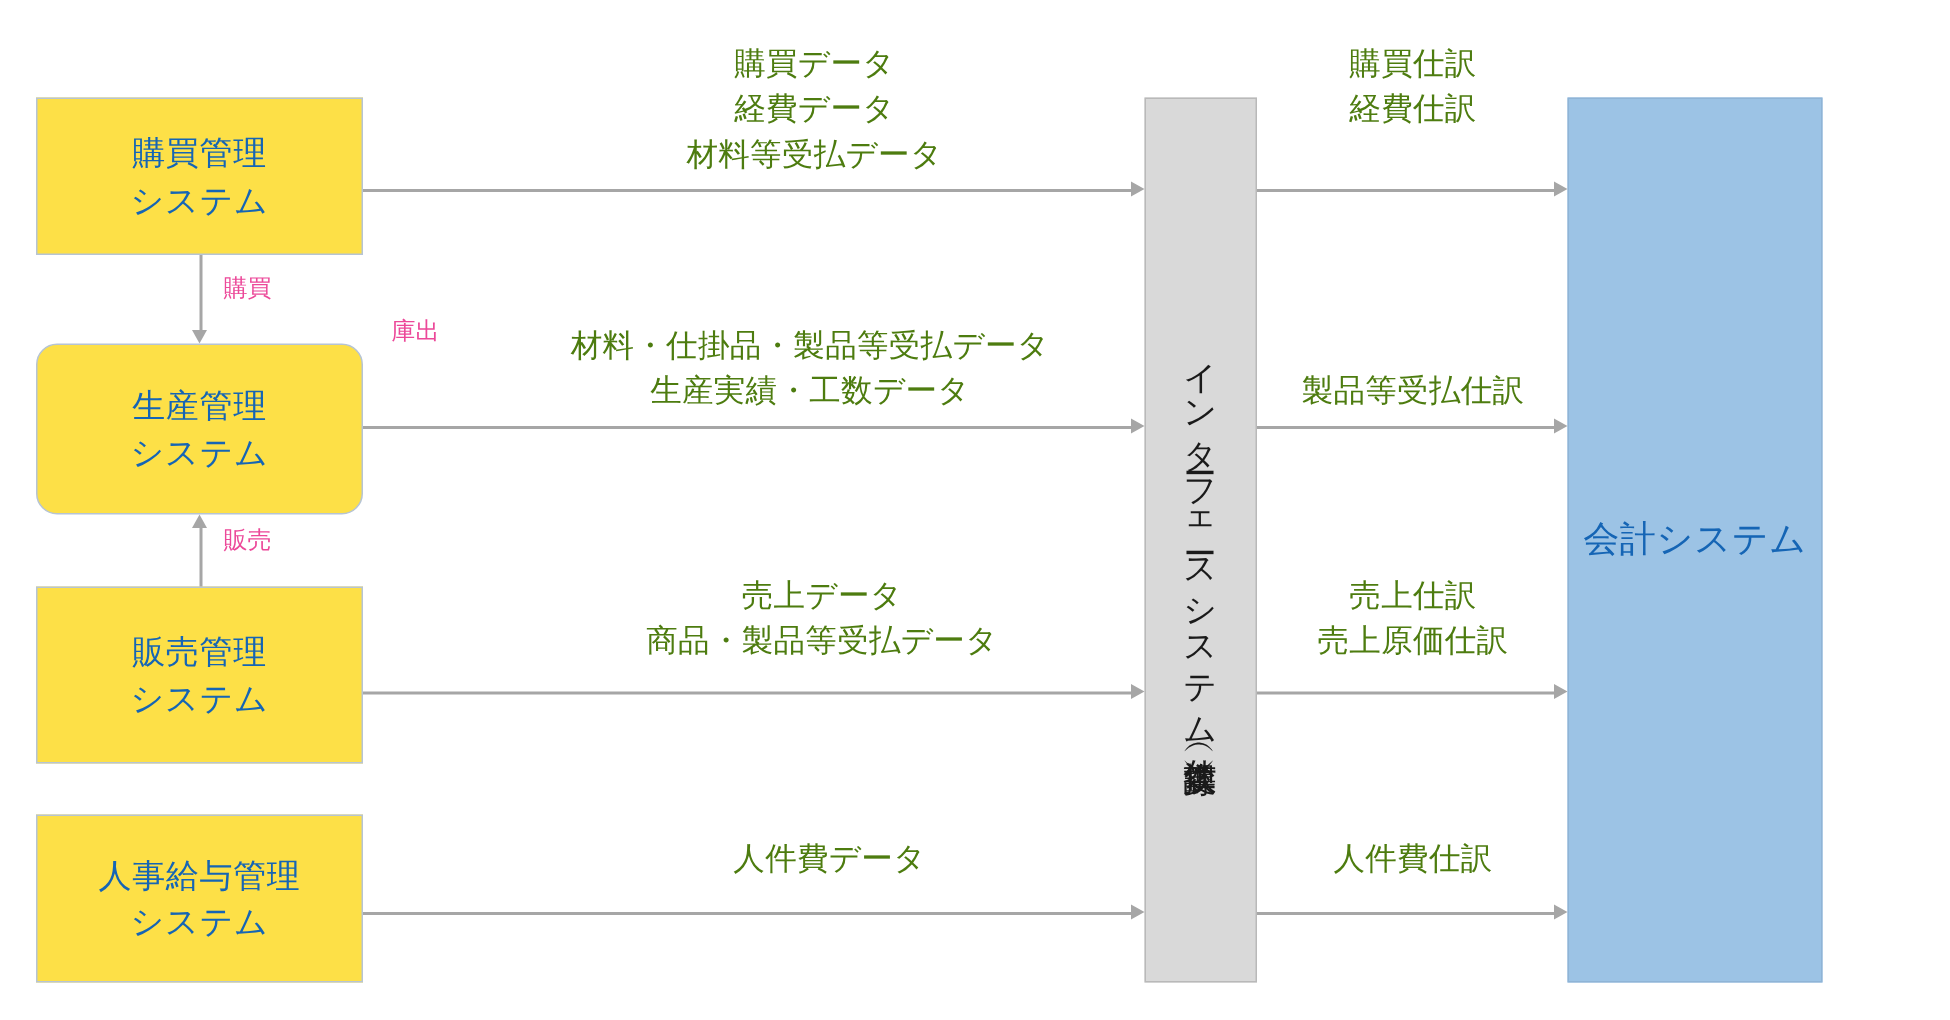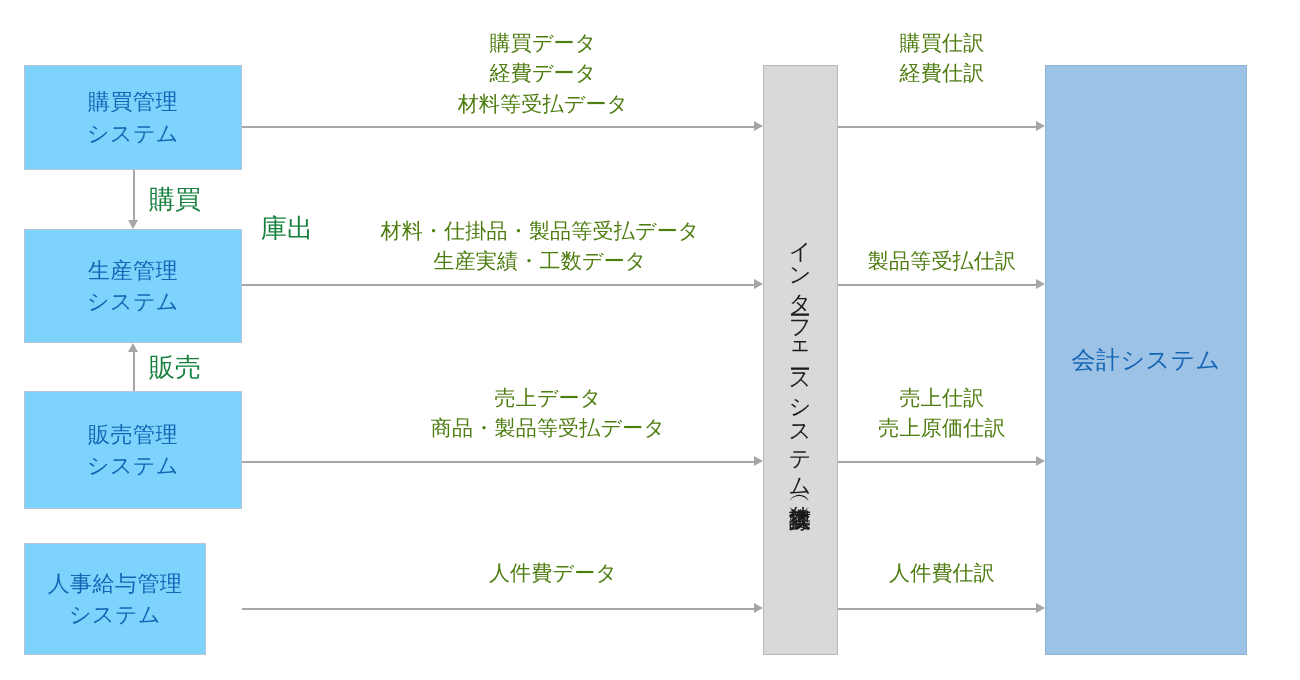--- a/index.html
+++ b/index.html
@@ -23,21 +23,21 @@
     position: absolute;
     box-sizing: border-box;
     display: flex;
     align-items: center;
     justify-content: center;
     text-align: center;
     line-height: 1.42;
     letter-spacing: 0.02em;
   }
   .src-box {
-    background: #7dd3fc;
+    background: #fde047;
     border: 1px solid #b6c4d4;
     color: #1565b5;
     font-size: 22px;
   }
   .iface-box {
     background: #d9d9d9;
     border: 1px solid #b9b9b9;
     color: #1a1a1a;
     font-size: 22px;
   }
@@ -96,73 +96,73 @@
     position: absolute;
     text-align: center;
     color: #4d7c0f;
     font-size: 21px;
     line-height: 1.45;
     letter-spacing: 0.01em;
     white-space: nowrap;
   }
   .edge-label {
     position: absolute;
-    color: #15803d;
-    font-size: 26px;
+    color: #ec4899;
+    font-size: 16px;
     white-space: nowrap;
   }
 </style>
 </head>
 <body>
 
 <div id="stage">
 
   <div class="sys-box src-box" style="left:24px; top:65px; width:218px; height:105px;">
     <div>
       <span>購買管理</span><br>
       <span>システム</span>
     </div>
   </div>
 
-  <div class="sys-box src-box" style="left:24px; top:229px; width:218px; height:114px;">
+  <div class="sys-box src-box" style="left:24px; top:229px; width:218px; height:114px;border-radius:14px;">
     <div>
       <span>生産管理</span><br>
       <span>システム</span>
     </div>
   </div>
 
   <div class="sys-box src-box" style="left:24px; top:391px; width:218px; height:118px;">
     <div>
       <span>販売管理</span><br>
       <span>システム</span>
     </div>
   </div>
 
-  <div class="sys-box src-box" style="left:24px; top:543px; width:182px; height:112px;">
+  <div class="sys-box src-box" style="left:24px; top:543px; width:218px; height:112px;">
     <div>
       <span>人事給与管理</span><br>
       <span>システム</span>
     </div>
   </div>
 
   <div class="vline" style="left:133px; top:170px; height:50px;"></div>
   <div class="arrow-down" style="left:128px; top:220px;"></div>
   <div class="edge-label" style="left:149px; top:182px;">購買</div>
 
   <div class="vline" style="left:133px; top:352px; height:39px;"></div>
   <div class="arrow-up" style="left:128px; top:343px;"></div>
   <div class="edge-label" style="left:149px; top:350px;">販売</div>
 
   <div class="edge-label" style="left:261px; top:211px;">庫出</div>
 
   <div class="sys-box iface-box" style="left:763px; top:65px; width:75px; height:590px;">
     <div class="vertical-text">インターフェースシステム（仕訳変換等）</div>
   </div>
 
-  <div class="sys-box dest-box" style="left:1045px; top:65px; width:202px; height:590px;text-align:center;">
+  <div class="sys-box dest-box" style="left:1045px; top:65px; width:170px; height:590px;text-align:center;">
     <div>会計システム</div>
   </div>
 
   <div class="hline" style="left:242px; top:126px; width:512px;"></div>
   <div class="arrow-right" style="left:754px; top:121px;"></div>
   <div class="flow-label" style="left:398px; top:28px; width:290px;">
     <div>購買データ</div>
     <div>経費データ</div>
     <div>材料等受払データ</div>
   </div>

